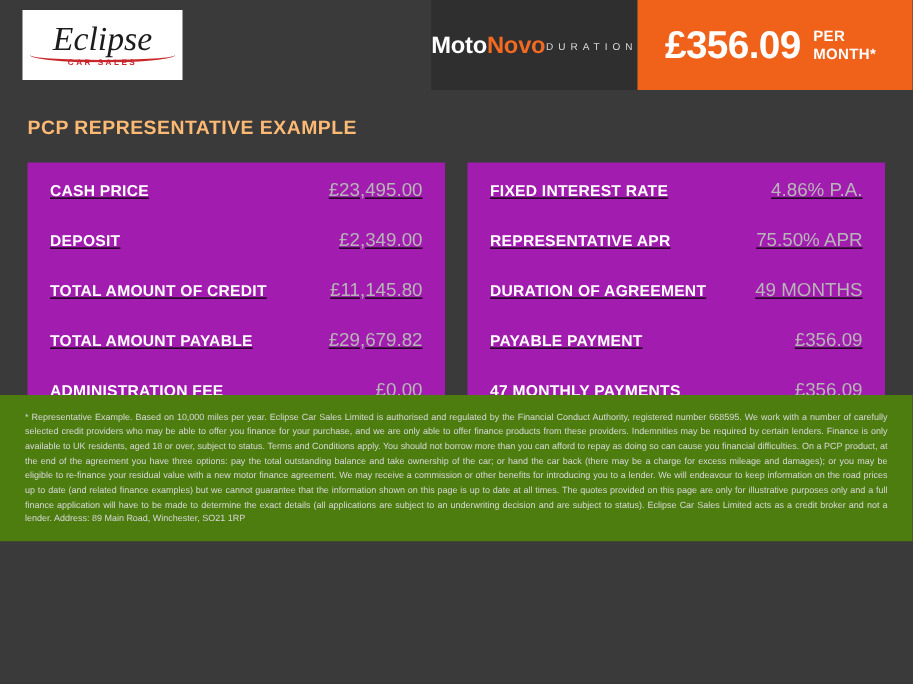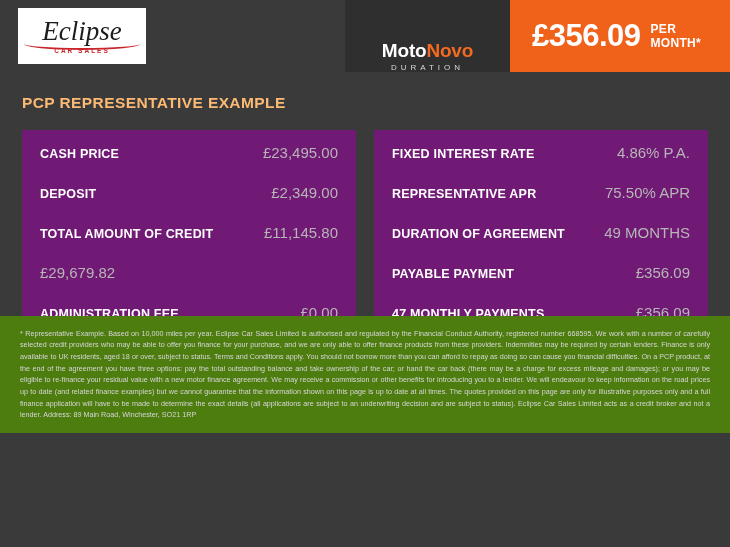--- a/index.html
+++ b/index.html
@@ -72,23 +72,23 @@
     border-bottom: 2px solid #c9262c;
     border-radius: 0 0 60% 60%;
     pointer-events: none;
   }
 
   .lender-block {
     width: 165px;
     height: 72px;
     background: #2f2f2f;
     display: flex;
-    flex-direction: column;
-    align-items: center;
-    justify-content: flex-end;
+    flex-direction: row;
+    align-items: center;
+    justify-content: space-between;
   }
   .lender-name {
     font-size: 19px;
     font-weight: bold;
     color: #ffffff;
     letter-spacing: -0.2px;
     line-height: 1;
   }
   .lender-name .accent {
     color: #f26a21;
@@ -135,24 +135,25 @@
   }
 
   
   .panels {
     display: flex;
     gap: 18px;
     padding: 18px 22px 0 22px;
     box-sizing: border-box;
   }
   .panel {
-    background: #701a75;
+    background: #a21caf;
     flex: 1;
     padding: 14px 18px 16px 18px;
     box-sizing: border-box;
+    text-decoration: underline;
   }
   .row {
     display: flex;
     align-items: baseline;
     justify-content: space-between;
     height: 40px;
   }
   .row-label {
     font-size: 12.5px;
     font-weight: bold;
@@ -225,20 +226,21 @@
       </div>
       <div class="row">
         <span class="row-label">DEPOSIT</span>
         <span class="row-value">£2,349.00</span>
       </div>
       <div class="row">
         <span class="row-label">TOTAL AMOUNT OF CREDIT</span>
         <span class="row-value">£11,145.80</span>
       </div>
       <div class="row">
+        <span class="row-label">TOTAL AMOUNT PAYABLE</span>
         <span class="row-value">£29,679.82</span>
       </div>
       <div class="row">
         <span class="row-label">ADMINISTRATION FEE</span>
         <span class="row-value">£0.00</span>
       </div>
       <div class="row">
         <span class="row-label">OPTION TO PURCHASE FEE</span>
         <span class="row-value">£1.00</span>
       </div>

